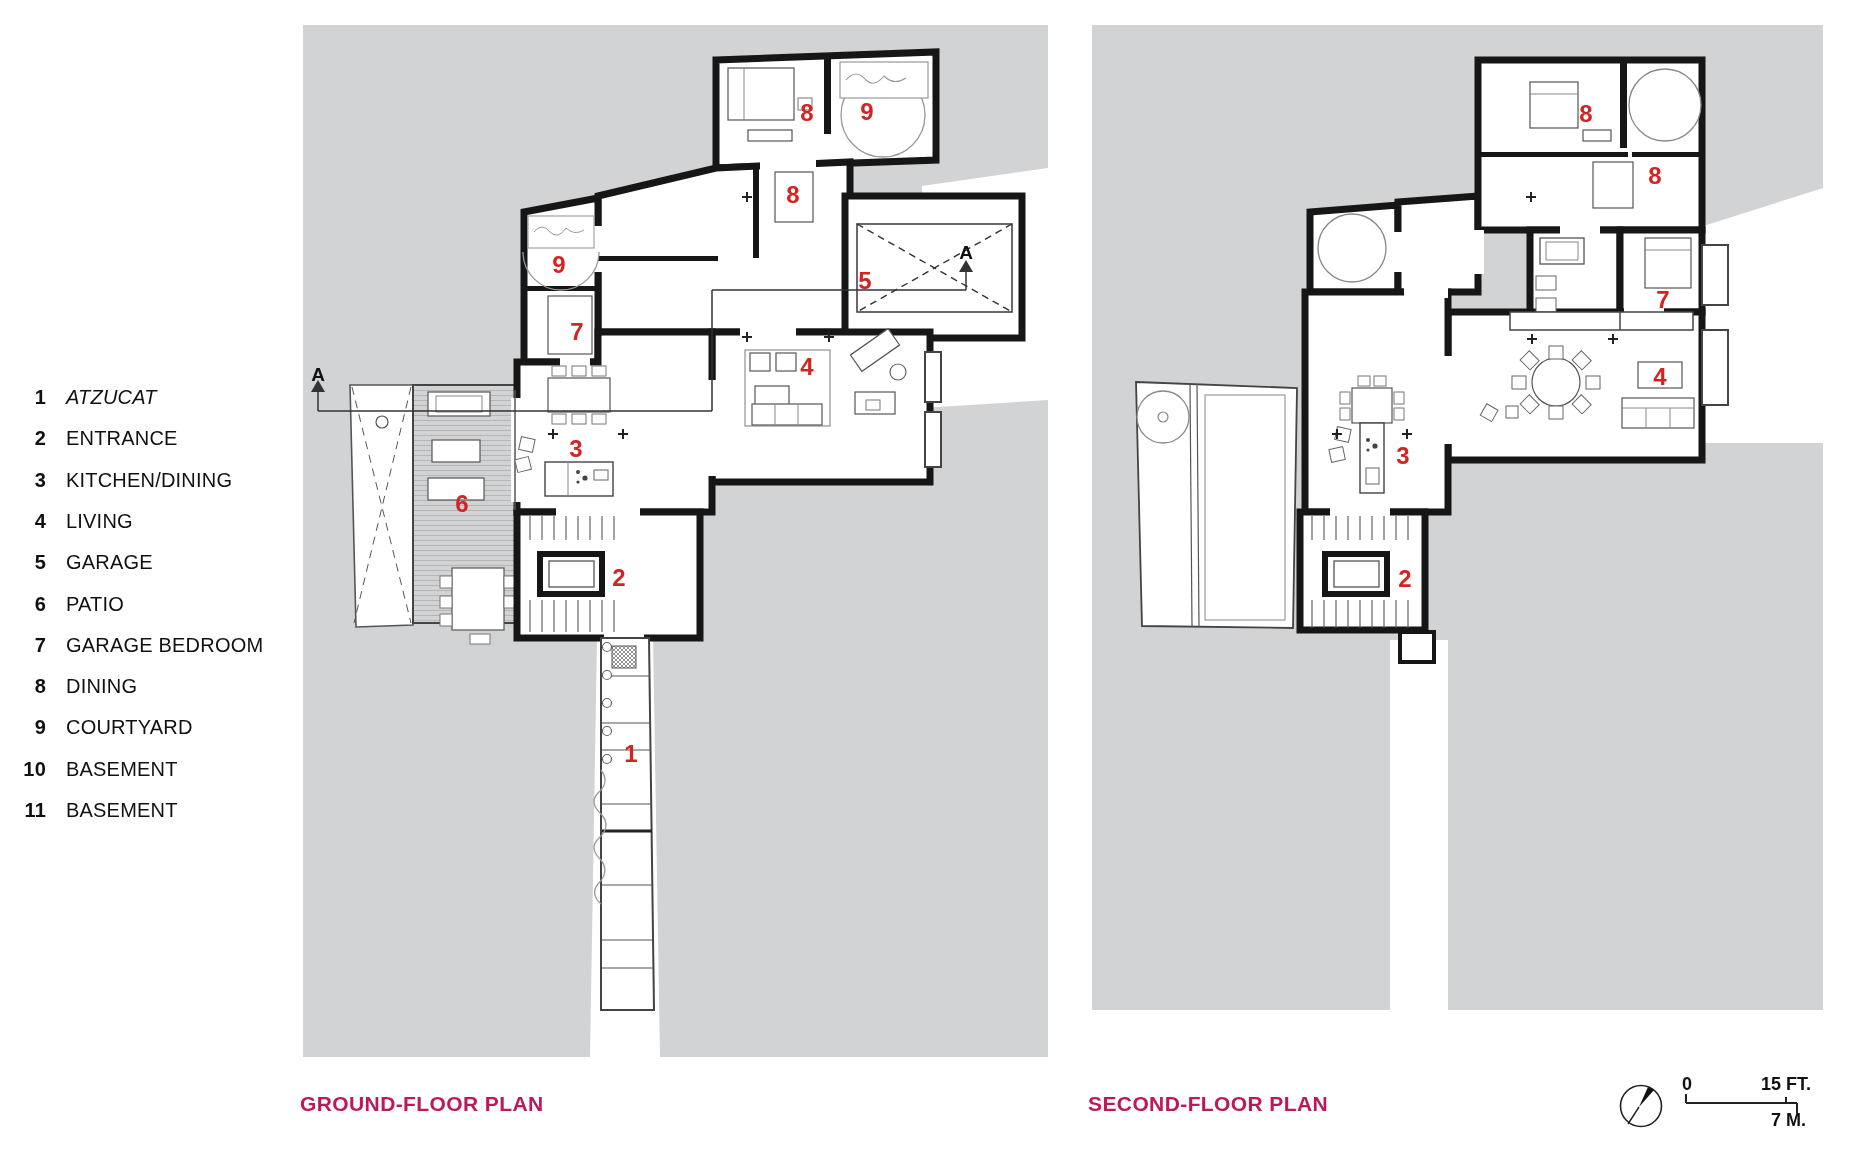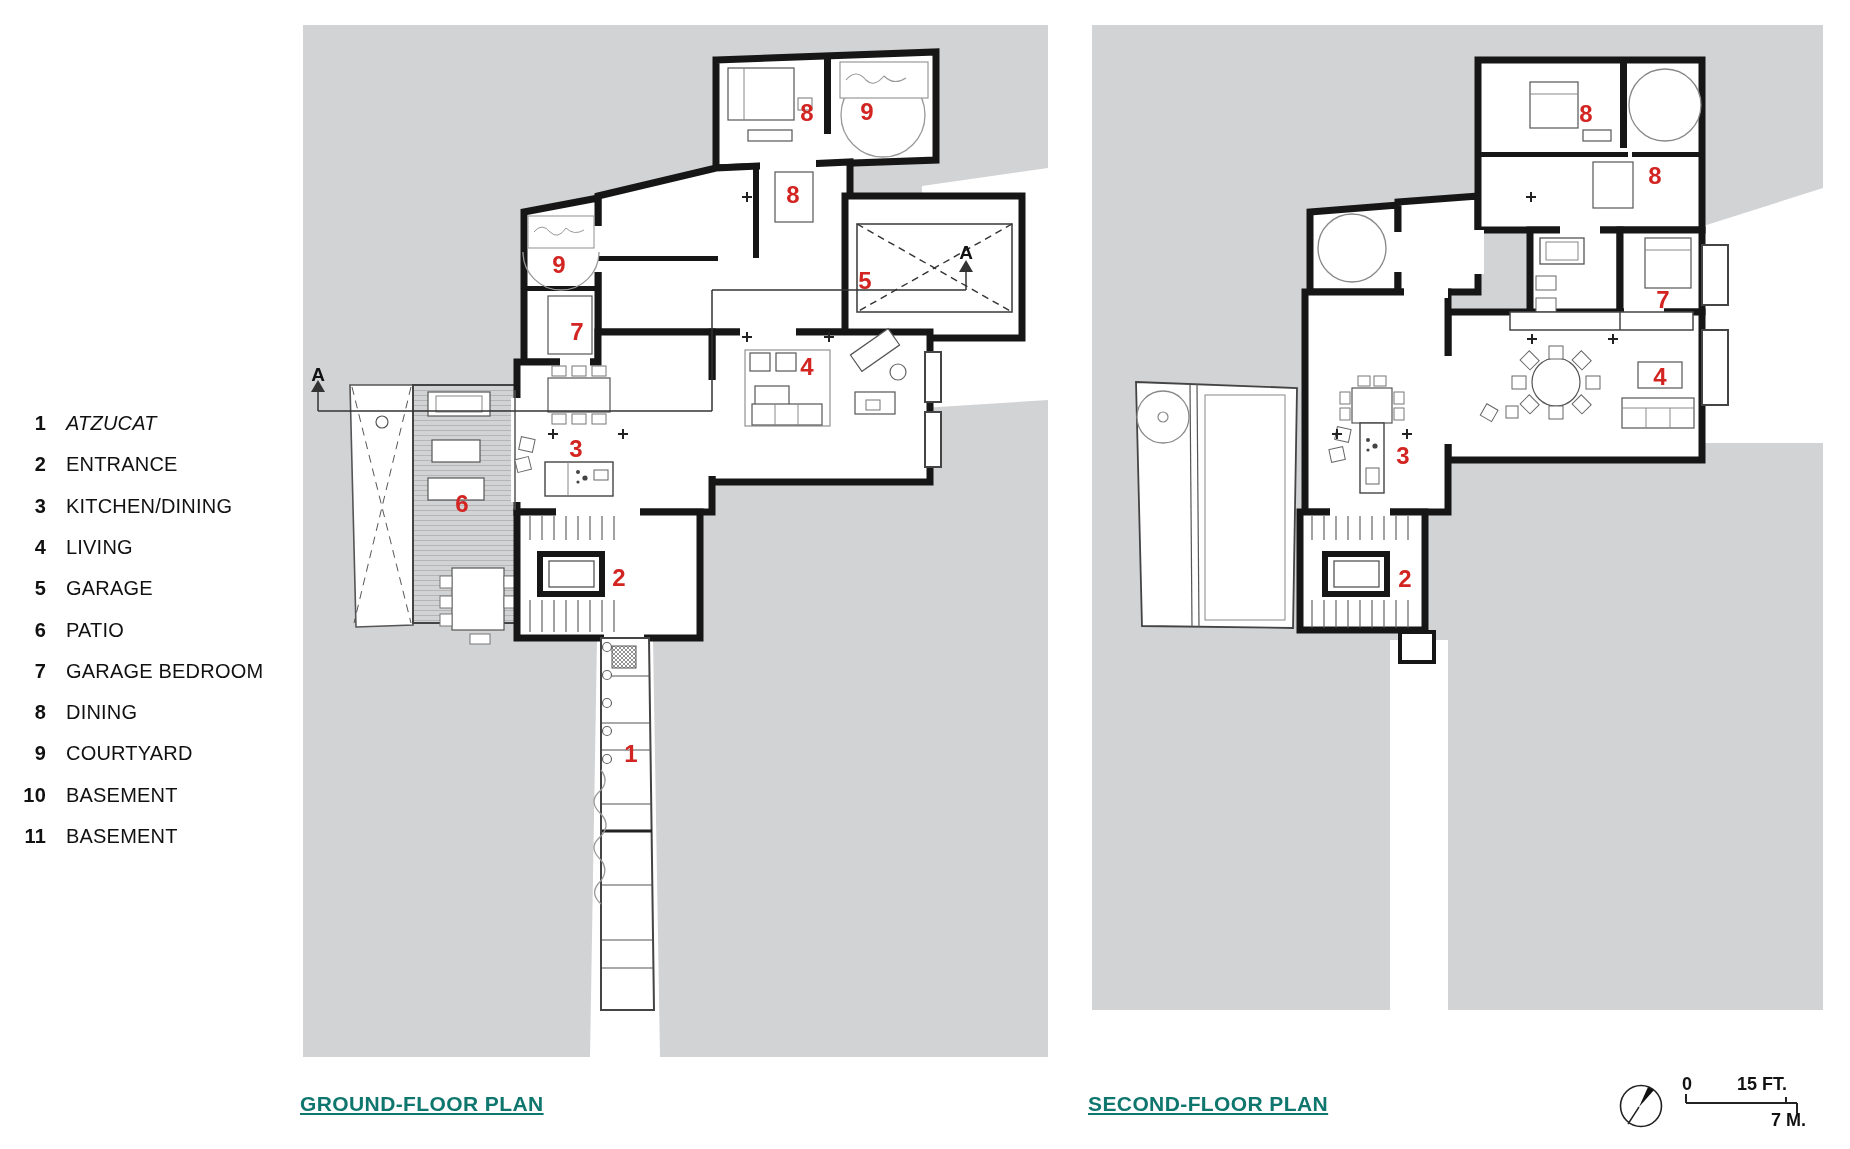--- a/index.html
+++ b/index.html
@@ -4,31 +4,31 @@
 <style>
   html,body{margin:0;padding:0;background:#fff;width:1850px;height:1149px;overflow:hidden;
     font-family:"Liberation Sans",sans-serif;}
   #stage{position:relative;width:1850px;height:1149px;background:#fff;}
   .plan-svg{position:absolute;top:0;left:0;}
   
   #legend{position:absolute;left:22px;top:386px;width:240px;}
   .legend-row{position:absolute;left:0;display:flex;align-items:baseline;height:24px;}
   .legend-num{display:inline-block;width:24px;text-align:right;font-weight:bold;
     font-size:20px;color:#111;letter-spacing:.2px;}
-  .legend-label{margin-left:20px;font-size:20px;color:#111;letter-spacing:.2px;white-space:nowrap;margin-top:26px;}
+  .legend-label{margin-left:20px;font-size:20px;color:#111;letter-spacing:.2px;white-space:nowrap;}
   .legend-label.italic{font-style:italic;}
   
-  .plan-title{position:absolute;font-weight:bold;font-size:21px;color:#0f766e;letter-spacing:.4px;text-decoration:underline;}
+  .plan-title{position:absolute;font-weight:bold;font-size:21px;color:#be185d;letter-spacing:.4px;}
   #title-ground{left:300px;top:1092px;}
   #title-second{left:1088px;top:1092px;}
   
   #scalebar{position:absolute;left:1600px;top:1070px;width:250px;height:75px;}
   .scale-text{position:absolute;font-weight:bold;font-size:18px;color:#111;}
   #scale-zero{left:82px;top:4px;}
-  #scale-ft{left:137px;top:4px;width:62px;text-align:left;}
+  #scale-ft{left:155px;top:4px;width:62px;text-align:center;}
   #scale-m{left:150px;top:40px;width:56px;text-align:right;}
 </style>
 </head>
 <body>
 
 <div id="stage">
 
   <svg class="plan-svg" width="1850" height="1149">
     <defs>
       <pattern id="deckA" width="6" height="5" patternUnits="userSpaceOnUse">

